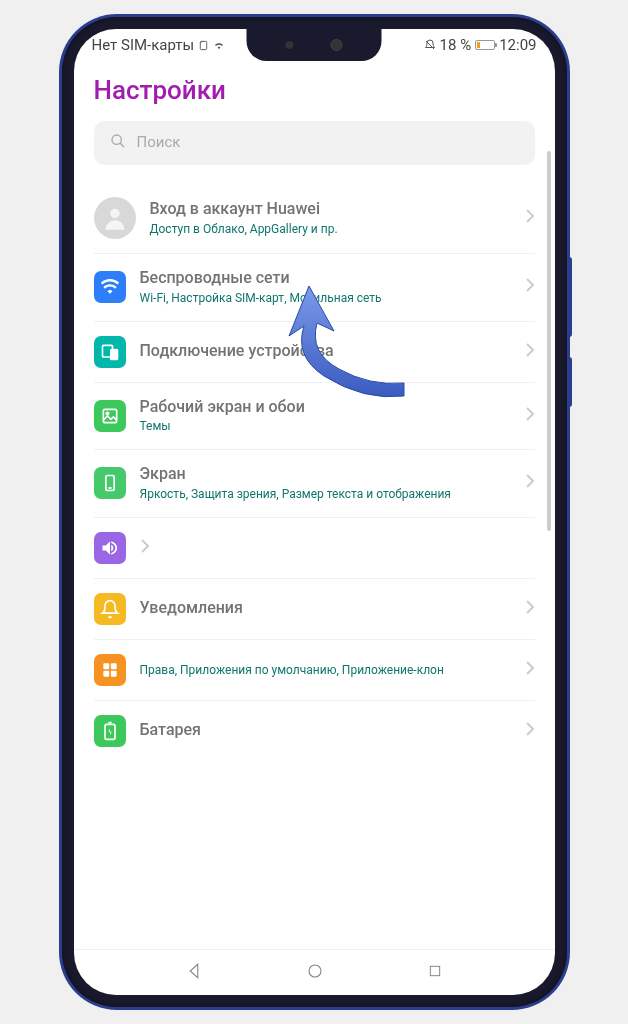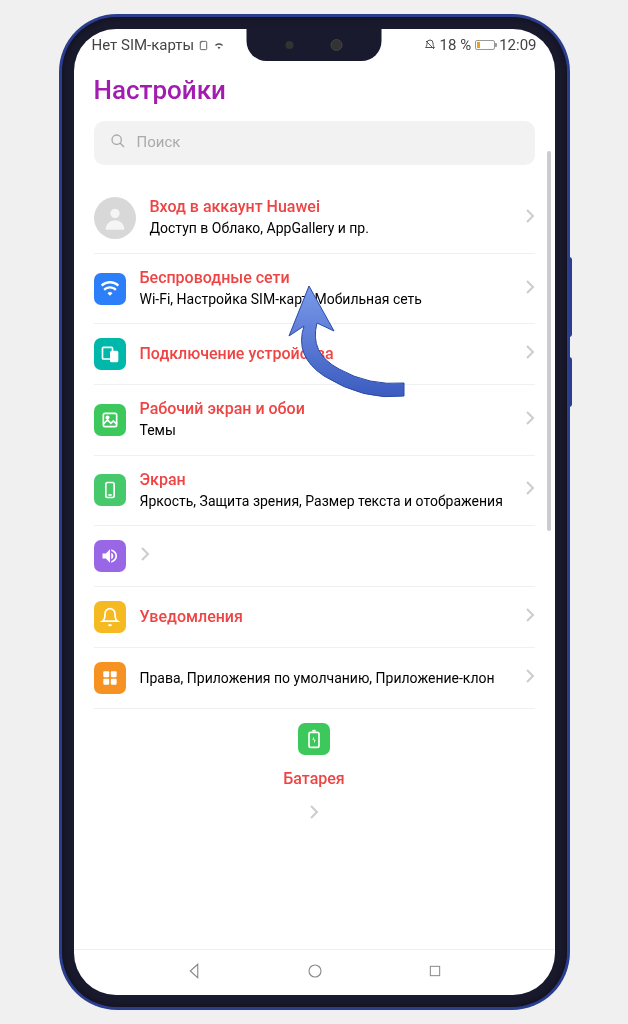--- a/index.html
+++ b/index.html
@@ -130,21 +130,21 @@
     }
     .search-box .mag { color: #aaa; }
     .search-placeholder { color: #aaa; font-size: 15px; }
     .list-item {
       display: flex;
       align-items: center;
       padding: 14px 0;
       gap: 14px;
       border-bottom: 1px solid #f0f0f0;
     }
-    .list-item:last-child { border-bottom: none; flex-direction: column; }
+    .list-item:last-child { border-bottom: none; }
     .item-icon {
       width: 32px;
       height: 32px;
       border-radius: 7px;
       display: flex;
       align-items: center;
       justify-content: center;
       flex-shrink: 0;
       color: #fff;
     }
@@ -154,22 +154,22 @@
       height: 42px;
       border-radius: 50%;
       background: #d8d8d8;
       display: flex;
       align-items: center;
       justify-content: center;
       flex-shrink: 0;
     }
     .avatar-icon svg { width: 28px; height: 28px; fill: #f5f5f5; }
     .item-text { flex: 1; min-width: 0; }
-    .item-title { font-size: 16px; color: #ef4444; font-weight: 500; line-height: 1.3; }
-    .item-sub { font-size: 14px; color: #000000; line-height: 1.4; margin-top: 1px; }
+    .item-title { font-size: 16px; color: #737373; font-weight: 500; line-height: 1.3; }
+    .item-sub { font-size: 12px; color: #0f766e; line-height: 1.4; margin-top: 1px; }
     .chevron {
       color: #ccc;
       flex-shrink: 0;
     }
     .nav-bar {
       height: 46px;
       display: flex;
       align-items: center;
       justify-content: space-around;
       padding: 0 60px;

